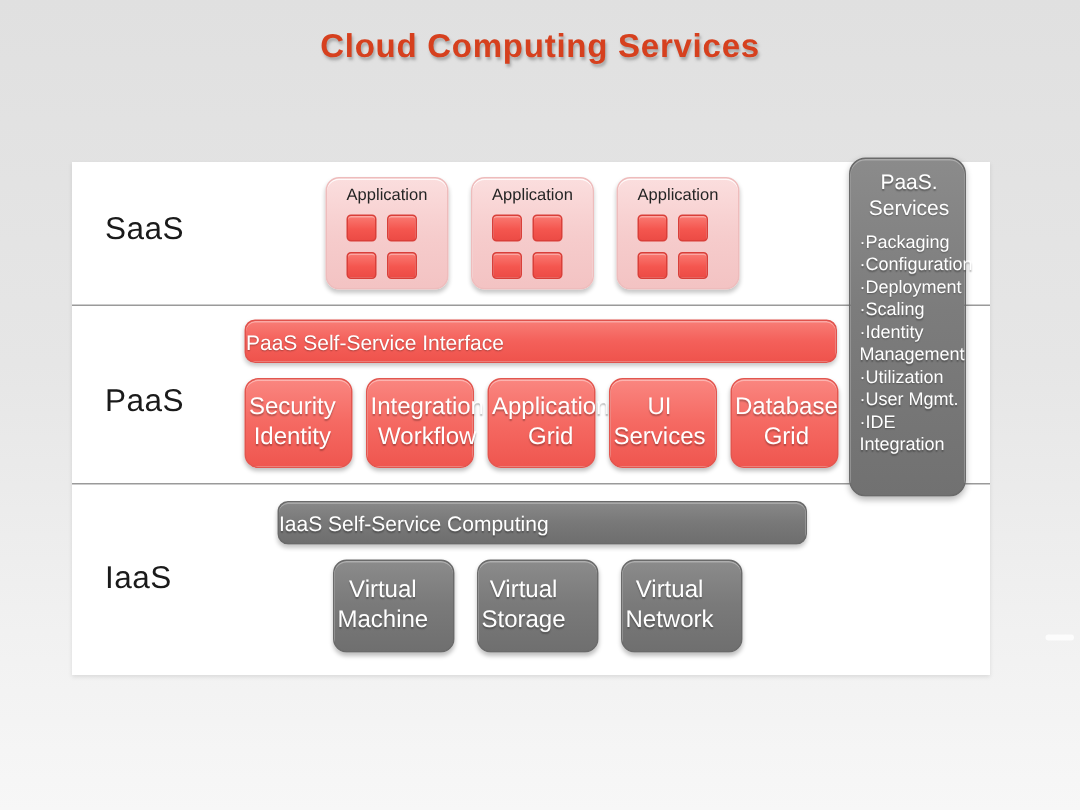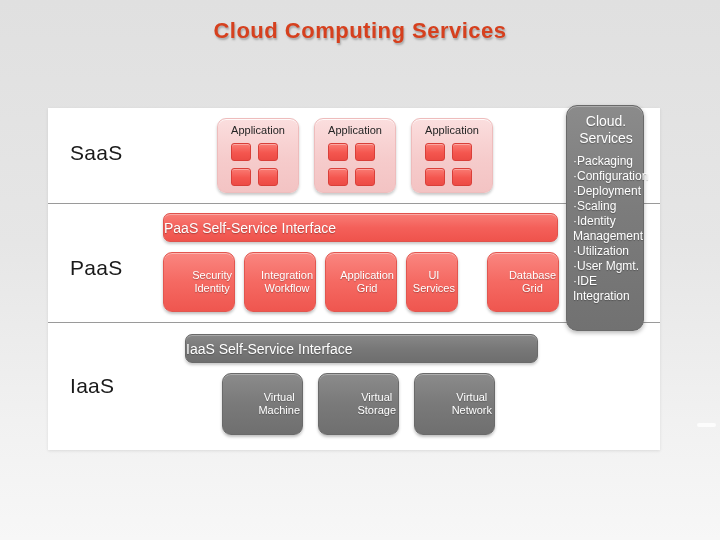--- a/index.html
+++ b/index.html
@@ -133,23 +133,23 @@
     box-shadow: 0 2px 3px rgba(0,0,0,0.22), inset 0 1px 0 rgba(255,255,255,0.28);
   }
 
   
   .tile {
     position: absolute;
     border-radius: 9px;
     box-sizing: border-box;
     display: flex;
     align-items: center;
-    justify-content: flex-end;
-    text-align: center;
-    font-size: 11px;
+    justify-content: flex-start;
+    text-align: center;
+    font-size: 16px;
     line-height: 1.22;
     color: #ffffff;
     text-shadow: 0 1px 1px rgba(0,0,0,0.28);
     padding: 2px;
   }
   .tile.red {
     background: linear-gradient(180deg, #fa8680 0%, #f56a63 48%, #ef564f 100%);
     border: 1px solid #e2564f;
     box-shadow: 0 2px 3px rgba(0,0,0,0.25), inset 0 1px 0 rgba(255,255,255,0.38);
   }
@@ -257,46 +257,46 @@
 
     <div class="tile red" style="left:115px; top:144px; width:72px; height:60px;">
       <span><span>Security</span><br><span>Identity</span></span>
     </div>
     <div class="tile red" style="left:196px; top:144px; width:72px; height:60px;">
       <span><span>Integration</span><br><span>Workflow</span></span>
     </div>
     <div class="tile red" style="left:277px; top:144px; width:72px; height:60px;">
       <span><span>Application</span><br><span>Grid</span></span>
     </div>
-    <div class="tile red" style="left:358px; top:144px; width:52px; height:60px;">
+    <div class="tile red" style="left:358px; top:144px; width:72px; height:60px;">
       <span><span>UI</span><br><span>Services</span></span>
     </div>
     <div class="tile red" style="left:439px; top:144px; width:72px; height:60px;">
       <span><span>Database</span><br><span>Grid</span></span>
     </div>
 
     <div class="layer-label iaas">IaaS</div>
 
-    <div class="ss-bar gray" style="left:137px; top:226px; width:353px;">IaaS Self-Service Interface</div>
+    <div class="ss-bar gray" style="left:137px; top:226px; width:353px;">IaaS Self-Service Computing</div>
 
     <div class="tile gray" style="left:174px; top:265px; width:81px; height:62px;">
       <span><span>Virtual</span><br><span>Machine</span></span>
     </div>
     <div class="tile gray" style="left:270px; top:265px; width:81px; height:62px;">
       <span><span>Virtual</span><br><span>Storage</span></span>
     </div>
     <div class="tile gray" style="left:366px; top:265px; width:81px; height:62px;">
       <span><span>Virtual</span><br><span>Network</span></span>
     </div>
 
   </div>
 
   <div class="admin-panel">
     <div class="admin-title">
-      <span>Cloud.</span><br><span>Services</span>
+      <span>PaaS.</span><br><span>Services</span>
     </div>
     <div class="admin-list">
       <div class="admin-item">·Packaging</div>
       <div class="admin-item">·Configuration</div>
       <div class="admin-item">·Deployment</div>
       <div class="admin-item">·Scaling</div>
       <div class="admin-item">·Identity</div>
       <div class="admin-item">Management</div>
       <div class="admin-item">·Utilization</div>
       <div class="admin-item">·User Mgmt.</div>

